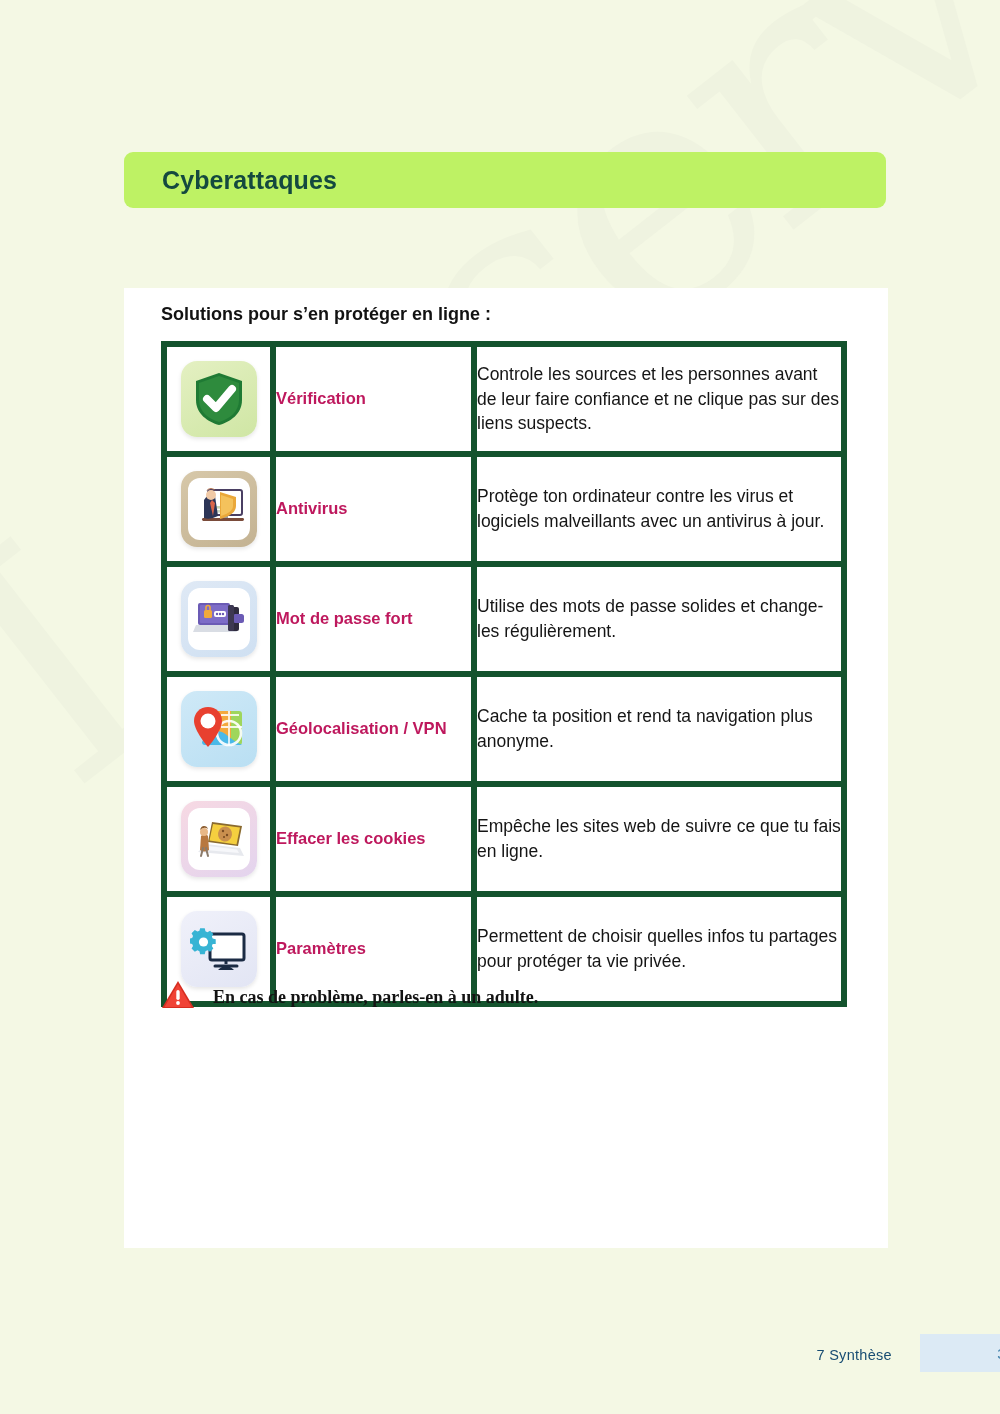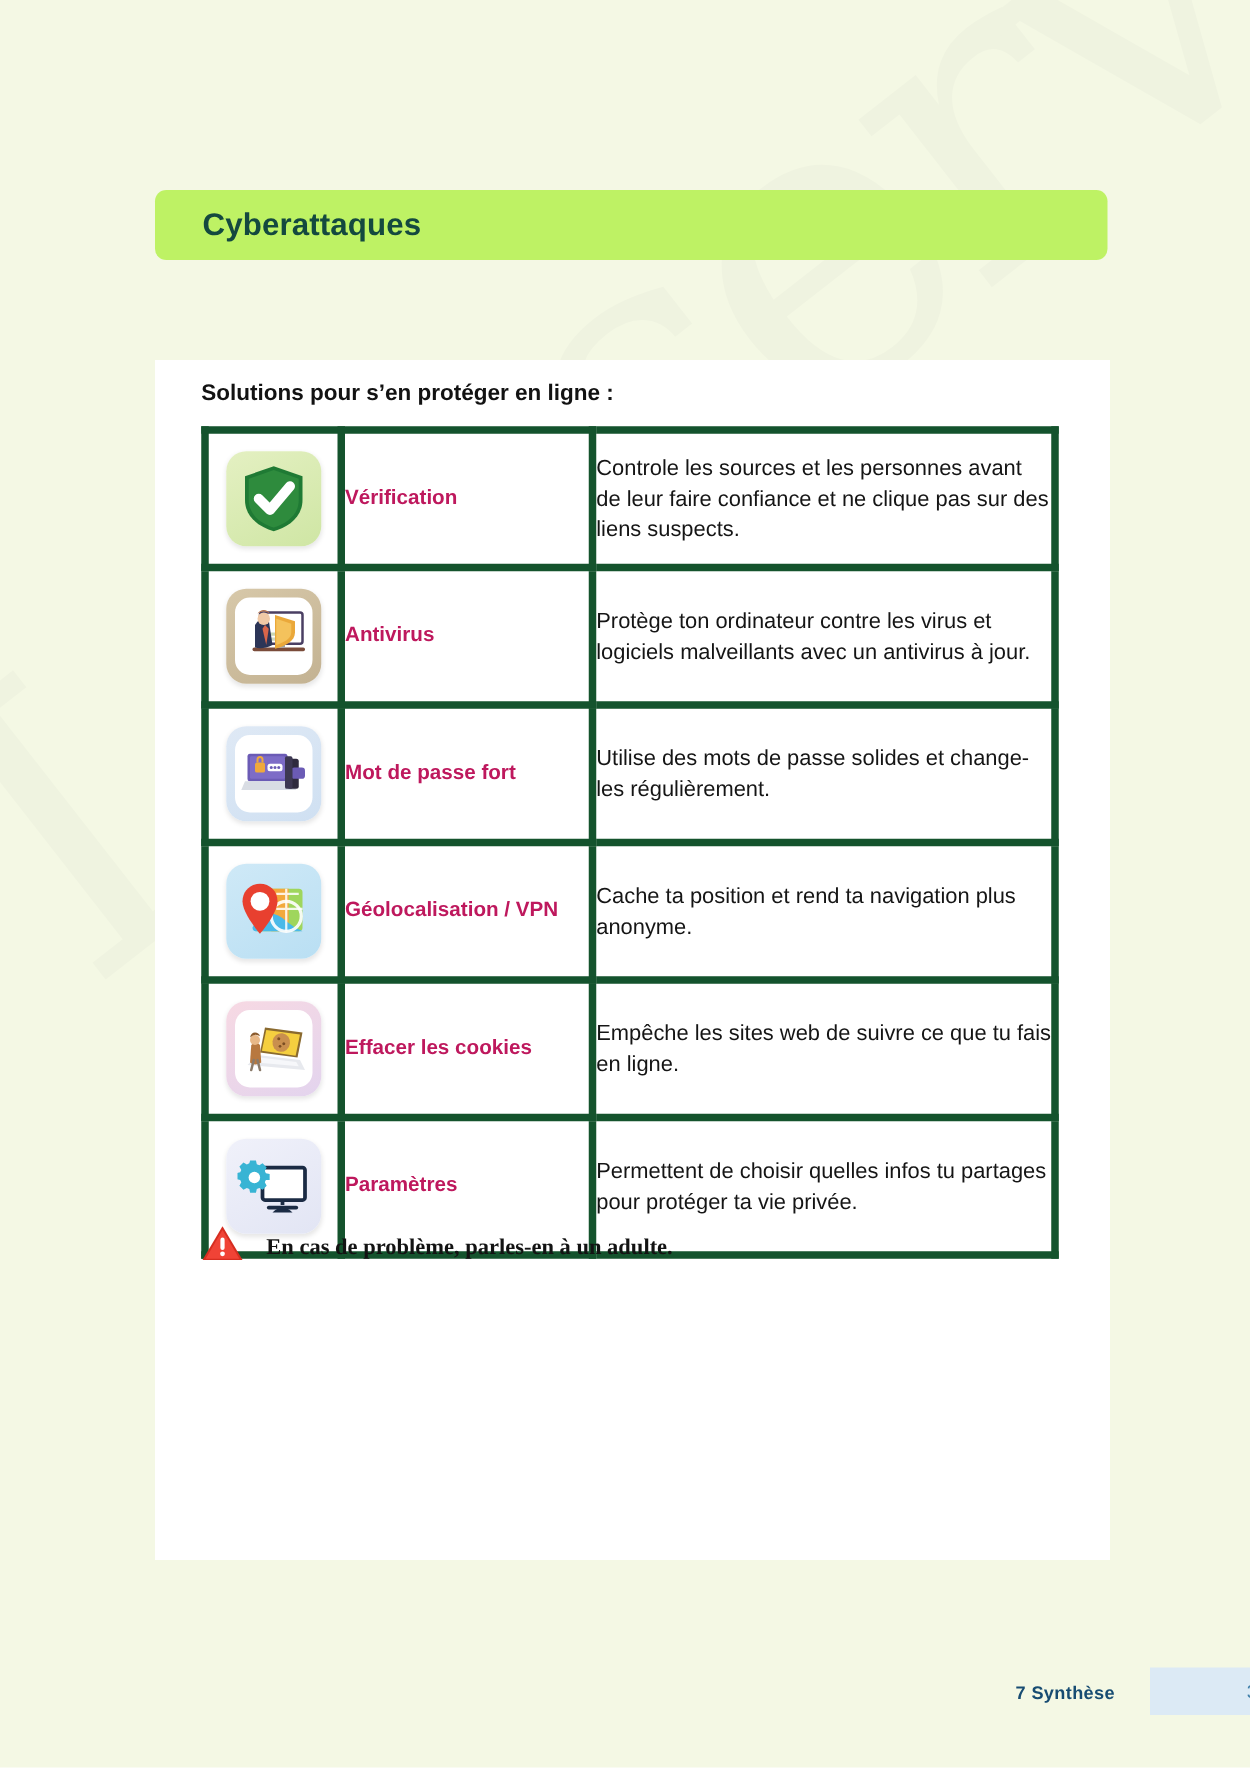--- a/index.html
+++ b/index.html
@@ -175,21 +175,21 @@
     color: #131313;
     font-family: Liberation Serif, serif;
   }
 
   
   #footer-label {
     position: absolute;
     right: 108px;
     top: 1347px;
     font-size: 14.5px;
-    font-weight: bold;
+    font-weight: normal;
     color: #174c72;
     letter-spacing: 0.3px;
   }
   #page-number-box {
     position: absolute;
     left: 920px;
     top: 1334px;
     width: 62px;
     height: 38px;
     background: #dceaf5;

